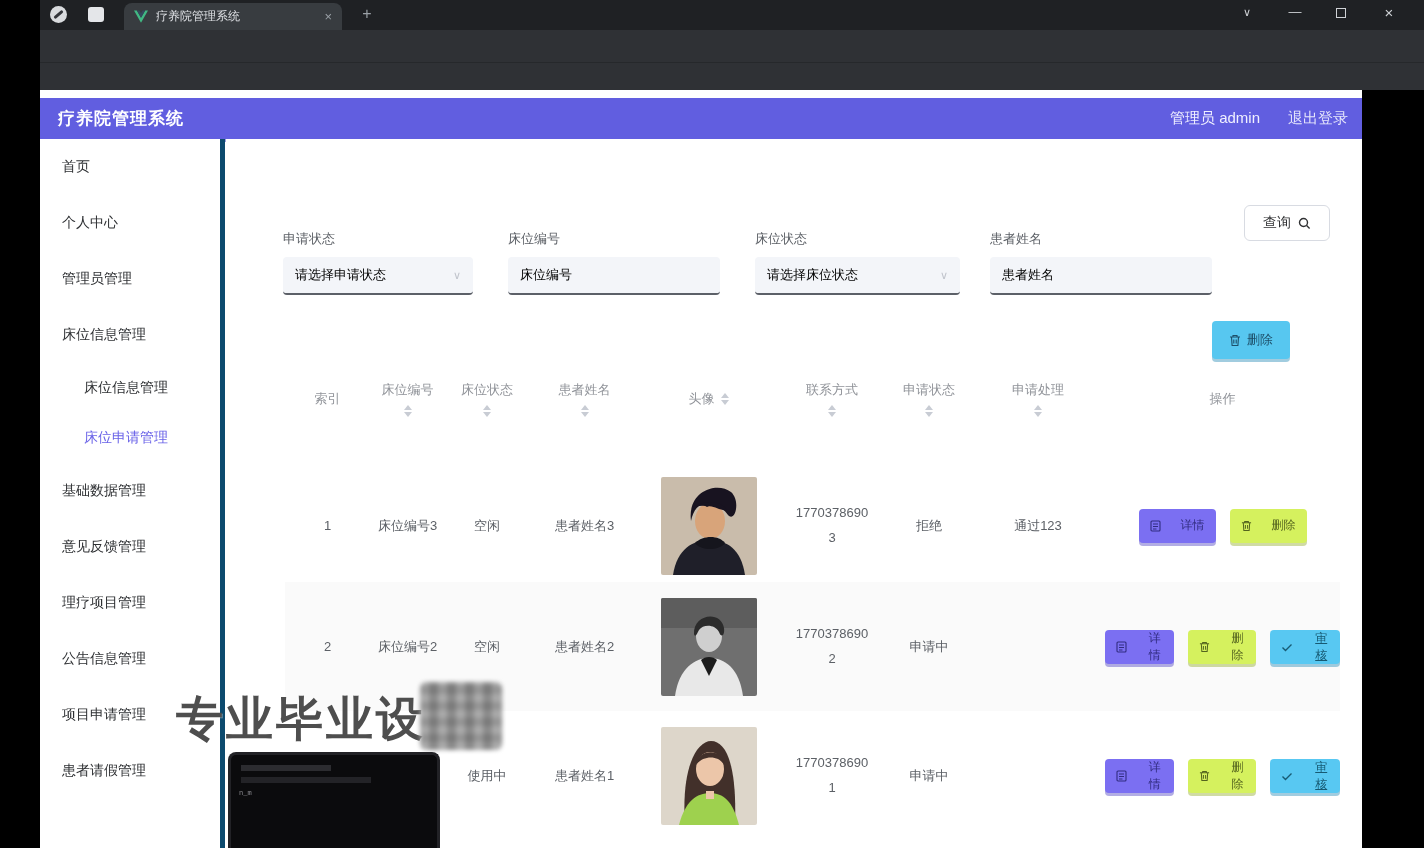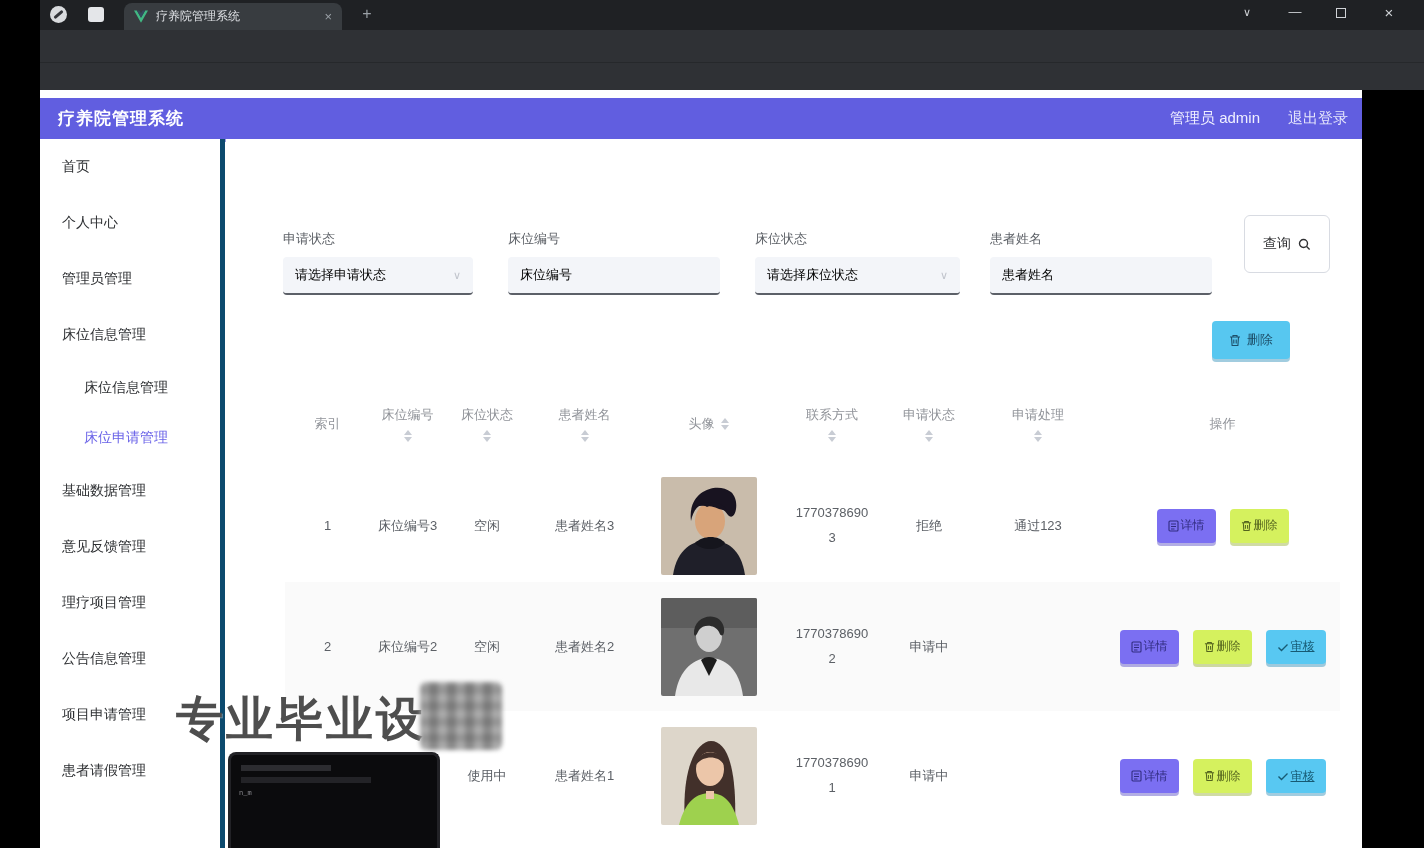--- a/index.html
+++ b/index.html
@@ -68,41 +68,41 @@
   .side-item.sub { height:50px; padding-left:44px; }
   .side-item.active { color:#6a63e8; }
 
   .main { position:absolute; left:186px; top:49px; width:1136px; height:709px; background:#fff; }
 
   .flabel { position:absolute; font-size:13px; color:#5c6066; }
   .finput { position:absolute; height:38px; background:#f3f5f9; border-radius:4px; border-bottom:2px solid #5c6068; display:flex; align-items:center; padding:0 12px; }
   .finput .ph { color:#000000; font-size:13px; flex:1; }
   .finput .caret { color:#c0c4cc; font-size:11px; }
 
-  .search-btn { position:absolute; left:1018px; top:76px; width:86px; height:58px; background:#fff; border:1px solid #d8dbe2; border-radius:6px; display:flex; align-items:center; justify-content:center; gap:7px; font-size:14px; color:#303133; cursor:pointer; }
+  .search-btn { position:absolute; left:1018px; top:66px; width:86px; height:36px; background:#fff; border:1px solid #d8dbe2; border-radius:6px; display:flex; align-items:center; justify-content:center; gap:7px; font-size:14px; color:#303133; cursor:pointer; }
   .batch-del { position:absolute; left:986px; top:182px; width:78px; height:38px; background:#57c7f0; border:none; border-radius:4px; box-shadow:0 3px 0 rgba(47,143,184,.45); display:flex; align-items:center; justify-content:center; gap:6px; font-size:13px; color:#1d4f69; cursor:pointer; }
 
   .tgrid { display:grid; grid-template-columns:85px 75px 84px 111px 137px 110px 84px 134px 235px; align-items:center; justify-items:center; }
-  .thead { position:absolute; left:59px; top:255px; width:1055px; height:60px; color:#909399; font-size:13px; }
+  .thead { position:absolute; left:59px; top:230px; width:1055px; height:60px; color:#909399; font-size:13px; }
   .th { display:flex; flex-direction:column; align-items:center; gap:6px; }
   .th.inline { flex-direction:row; }
   .sort { display:flex; flex-direction:column; gap:2px; }
   .sort i { width:0; height:0; border-left:4px solid transparent; border-right:4px solid transparent; }
   .sort .up { border-bottom:5px solid #c8ccd4; }
   .sort .dn { border-top:5px solid #c8ccd4; }
 
   .trow { position:absolute; left:59px; width:1055px; font-size:13px; color:#5c6066; }
   .row1 { top:330px; height:113px; }
   .row2 { top:443px; height:129px; background:#fafafa; }
   .row3 { top:572px; height:130px; }
   .contact { width:74px; text-align:center; word-break:break-all; line-height:1.9; }
   .avatar { width:96px; height:98px; border-radius:2px; display:block; }
 
   .ops { display:flex; gap:14px; }
-  .btn { display:inline-flex; align-items:center; gap:2px; height:34px; padding:0 11px; border:none; border-radius:4px; font-size:12px; cursor:pointer; font-family:inherit; }
+  .btn { display:inline-flex; align-items:center; gap:20px; height:34px; padding:0 11px; border:none; border-radius:4px; font-size:12px; cursor:pointer; font-family:inherit; }
   .btn svg { flex:none; }
   .btn-detail { background:#7b6ff2; color:#312c80; box-shadow:0 3px 0 rgba(84,74,196,.45); }
   .btn-remove { background:#d5f15e; color:#53631e; box-shadow:0 3px 0 rgba(150,176,52,.45); }
   .btn-audit { background:#58c8f2; color:#175a73; box-shadow:0 3px 0 rgba(47,143,184,.45);text-decoration:underline; }
 
   
   .watermark { position:absolute; left:176px; top:688px; z-index:60; font-size:47px; font-weight:bold; color:#4e4e4e; letter-spacing:3px; text-shadow:1px 1px 0 rgba(255,255,255,.35); white-space:nowrap; }
   .mosaic { position:absolute; left:420px; top:682px; width:82px; height:68px; z-index:61; border-radius:6px; background:
      repeating-linear-gradient(0deg,#b9b9b9 0 8px,#a3a3a3 8px 16px),
      repeating-linear-gradient(90deg,rgba(220,220,220,.6) 0 9px,rgba(150,150,150,.6) 9px 18px);

